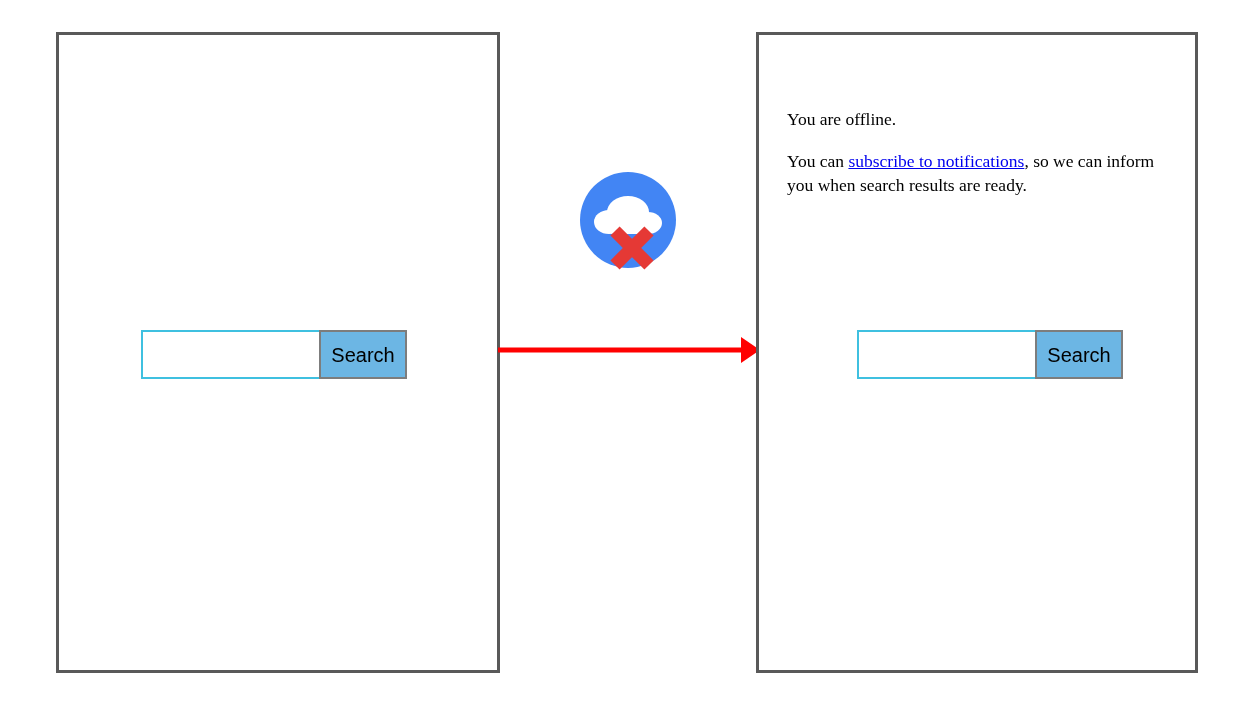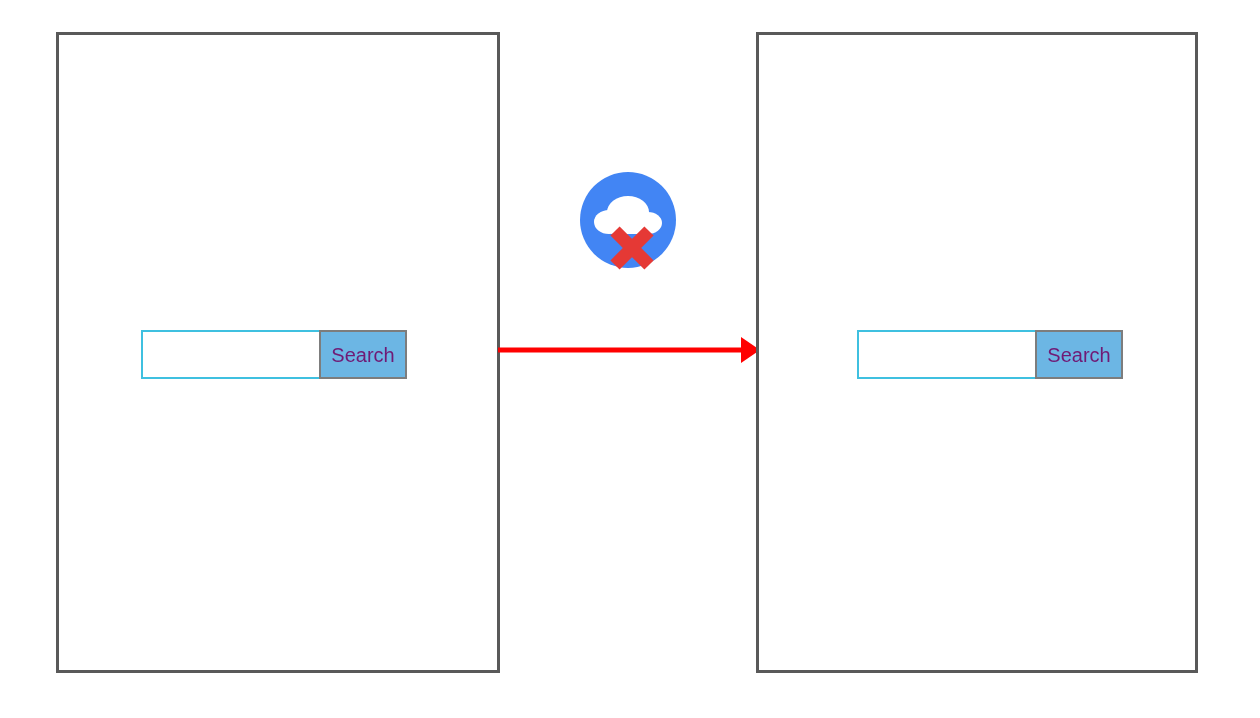--- a/index.html
+++ b/index.html
@@ -64,21 +64,21 @@
     font-size: 17px;
     color: #111111;
     padding: 0 8px;
     min-width: 0;
   }
   .search-button {
     flex: 0 0 88px;
     box-sizing: border-box;
     background: #6CB6E4;
     border: 2px solid #7d7d7d;
-    color: #701a75;
+    color: #000000;
     font-family: "Liberation Sans", sans-serif;
     font-size: 20px;
     line-height: 1;
     display: flex;
     align-items: center;
     justify-content: center;
     cursor: pointer;
     padding: 0;
   }
 
@@ -153,20 +153,24 @@
       </g>
       <g stroke="#E53935" stroke-width="13" stroke-linecap="butt">
         <line x1="39" y1="63" x2="73" y2="97"></line>
         <line x1="73" y1="63" x2="39" y2="97"></line>
       </g>
     </svg>
   </div>
 
   <div class="screen" id="screen-after">
 
+    <div id="offline-message">
+      <p class="para">You are offline.</p>
+      <p class="para"><span>You can </span><a class="subscribe-link" href="#">subscribe to notifications</a><span>, so we can inform you when search results are ready.</span></p>
+    </div>
 
     <div class="search-widget" id="search-widget-after">
       <input class="search-input" type="text" value="" placeholder="" style="">
       <button class="search-button">Search</button>
     </div>
 
   </div>
 
 </div>
 

